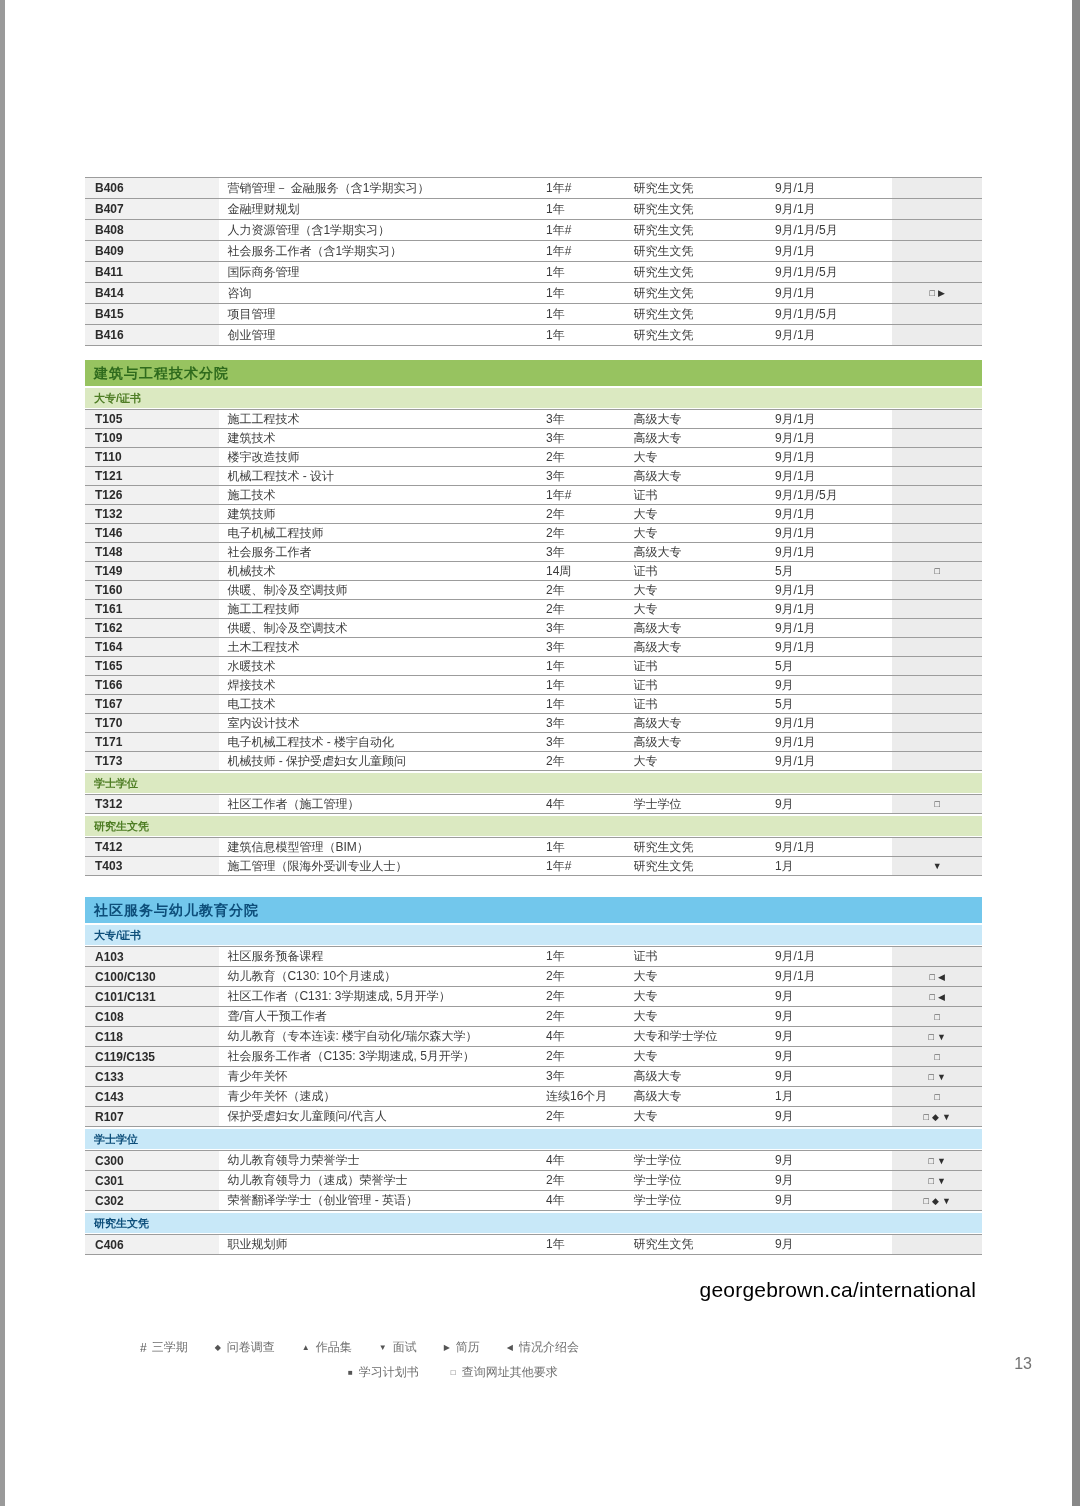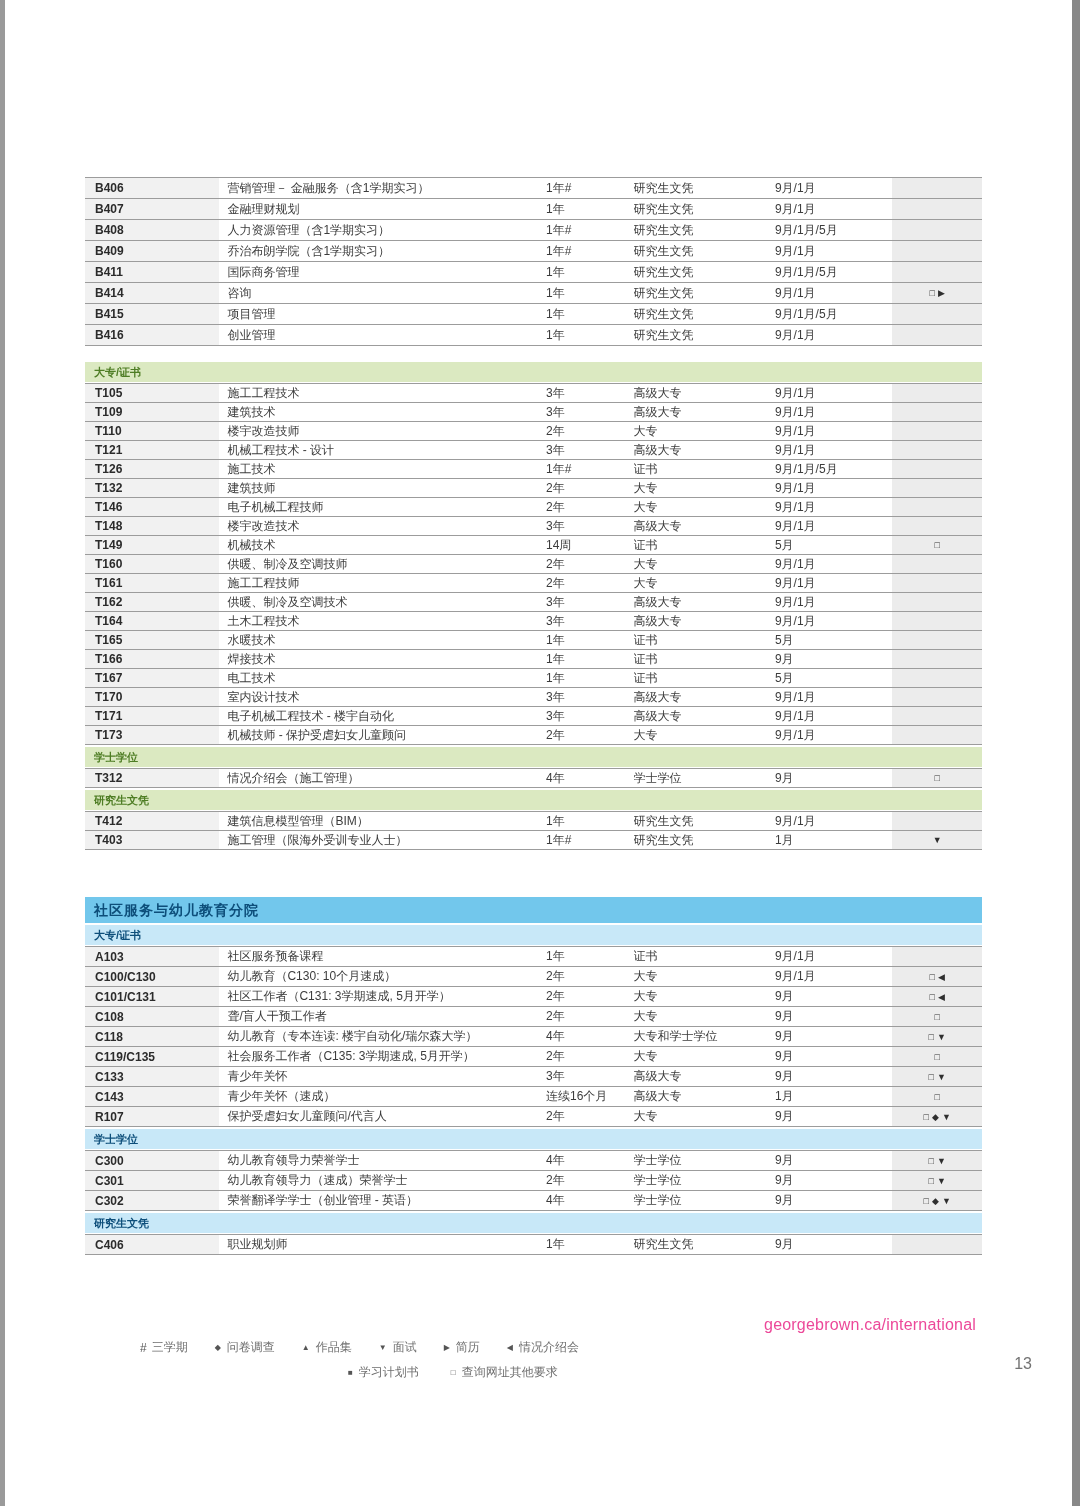--- a/index.html
+++ b/index.html
@@ -37,21 +37,21 @@
   .c-ico{width:90px;background:#ececec;justify-content:center;
          font-size:9px;color:#2f2f2f;letter-spacing:3px;padding-left:3px;}
 
   .legend{position:absolute;display:flex;color:#6f6f6f;font-size:12px;white-space:nowrap;}
   .legend-1{left:140px;top:1339px;gap:27px;}
   .legend-2{left:348px;top:1364px;gap:32px;}
   .legend-item{display:flex;align-items:center;}
   .legend .ic{font-size:8px;margin-right:6px;color:#555;}
   .legend .ic.hash{font-size:12px;margin-right:5px;}
 
-  .footer-url{position:absolute;top:1316px;right:104px;font-size:16px;color:#ec4899;
+  .footer-url{position:absolute;top:1278px;right:104px;font-size:21px;color:#000000;
               letter-spacing:0.2px;}
   .page-no{position:absolute;top:1355px;right:48px;font-size:16px;color:#737373;}
 </style>
 </head>
 <body>
 
 <div class="page">
   <div class="edge edge-l"></div>
   <div class="edge edge-r"></div>
 
@@ -77,21 +77,21 @@
           <div class="row">
             <div class="cell c-code">B408</div>
             <div class="cell c-name">人力资源管理（含1学期实习）</div>
             <div class="cell c-dur">1年#</div>
             <div class="cell c-cred">研究生文凭</div>
             <div class="cell c-int">9月/1月/5月</div>
             <div class="cell c-ico"></div>
           </div>
           <div class="row">
             <div class="cell c-code">B409</div>
-            <div class="cell c-name">乔治布朗学院（含1学期实习）</div>
+            <div class="cell c-name">社会服务工作者（含1学期实习）</div>
             <div class="cell c-dur">1年#</div>
             <div class="cell c-cred">研究生文凭</div>
             <div class="cell c-int">9月/1月</div>
             <div class="cell c-ico"></div>
           </div>
           <div class="row">
             <div class="cell c-code">B411</div>
             <div class="cell c-name">国际商务管理</div>
             <div class="cell c-dur">1年</div>
             <div class="cell c-cred">研究生文凭</div>
@@ -118,20 +118,21 @@
             <div class="cell c-code">B416</div>
             <div class="cell c-name">创业管理</div>
             <div class="cell c-dur">1年</div>
             <div class="cell c-cred">研究生文凭</div>
             <div class="cell c-int">9月/1月</div>
             <div class="cell c-ico"></div>
           </div>
         </div>
       </div>
       <div class="tablewrap sec-green" style="top: 360px;">
+        <div class="sec-header">建筑与工程技术分院</div>
         <div class="sub-header">大专/证书</div>
         <div class="rows">
           <div class="row">
             <div class="cell c-code">T105</div>
             <div class="cell c-name">施工工程技术</div>
             <div class="cell c-dur">3年</div>
             <div class="cell c-cred">高级大专</div>
             <div class="cell c-int">9月/1月</div>
             <div class="cell c-ico"></div>
           </div>
@@ -178,21 +179,21 @@
           <div class="row">
             <div class="cell c-code">T146</div>
             <div class="cell c-name">电子机械工程技师</div>
             <div class="cell c-dur">2年</div>
             <div class="cell c-cred">大专</div>
             <div class="cell c-int">9月/1月</div>
             <div class="cell c-ico"></div>
           </div>
           <div class="row">
             <div class="cell c-code">T148</div>
-            <div class="cell c-name">楼宇改造技术</div>
+            <div class="cell c-name">社会服务工作者</div>
             <div class="cell c-dur">3年</div>
             <div class="cell c-cred">高级大专</div>
             <div class="cell c-int">9月/1月</div>
             <div class="cell c-ico"></div>
           </div>
           <div class="row">
             <div class="cell c-code">T149</div>
             <div class="cell c-name">机械技术</div>
             <div class="cell c-dur">14周</div>
             <div class="cell c-cred">证书</div>
@@ -277,21 +278,21 @@
             <div class="cell c-dur">2年</div>
             <div class="cell c-cred">大专</div>
             <div class="cell c-int">9月/1月</div>
             <div class="cell c-ico"></div>
           </div>
         </div>
         <div class="sub-header">学士学位</div>
         <div class="rows">
           <div class="row">
             <div class="cell c-code">T312</div>
-            <div class="cell c-name">情况介绍会（施工管理）</div>
+            <div class="cell c-name">社区工作者（施工管理）</div>
             <div class="cell c-dur">4年</div>
             <div class="cell c-cred">学士学位</div>
             <div class="cell c-int">9月</div>
             <div class="cell c-ico">□</div>
           </div>
         </div>
         <div class="sub-header">研究生文凭</div>
         <div class="rows">
           <div class="row">
             <div class="cell c-code">T412</div>

